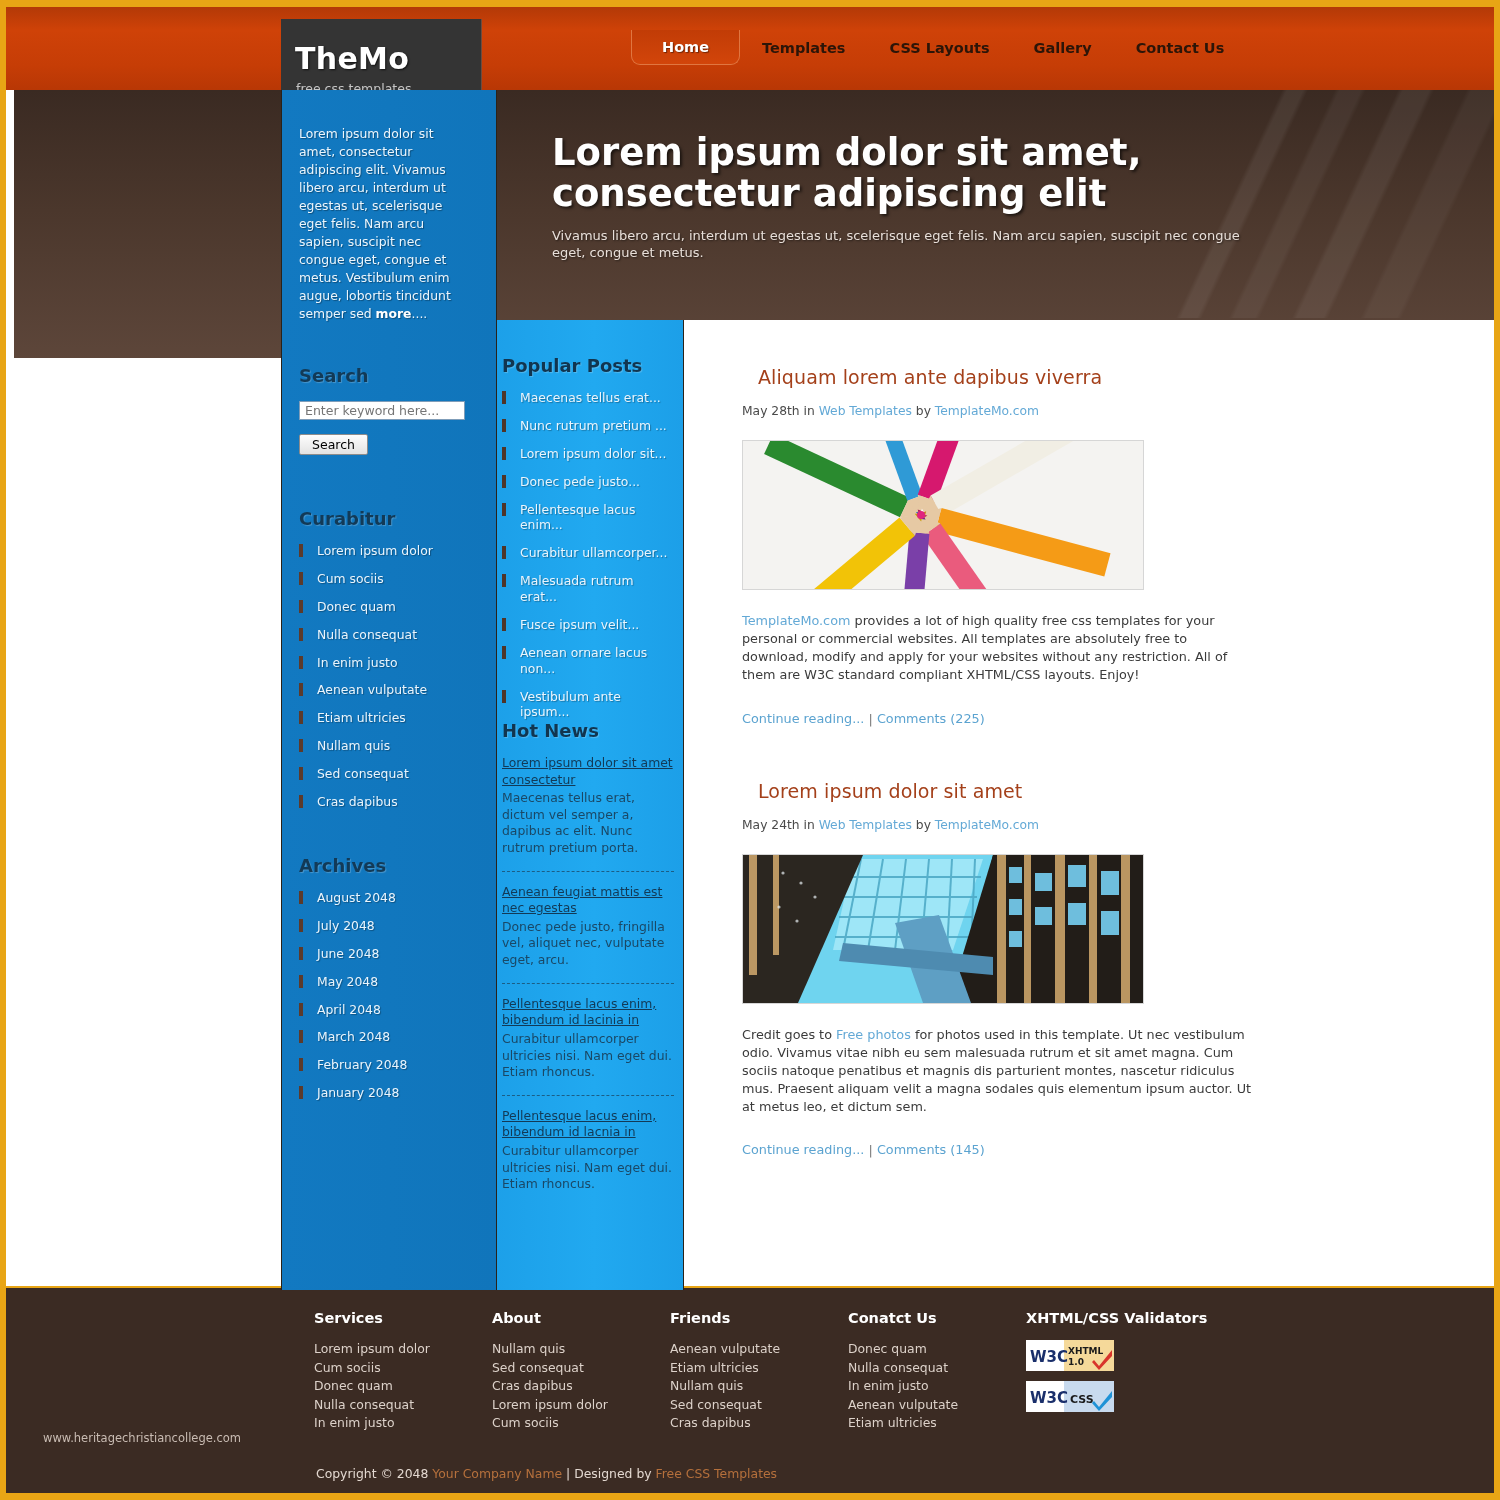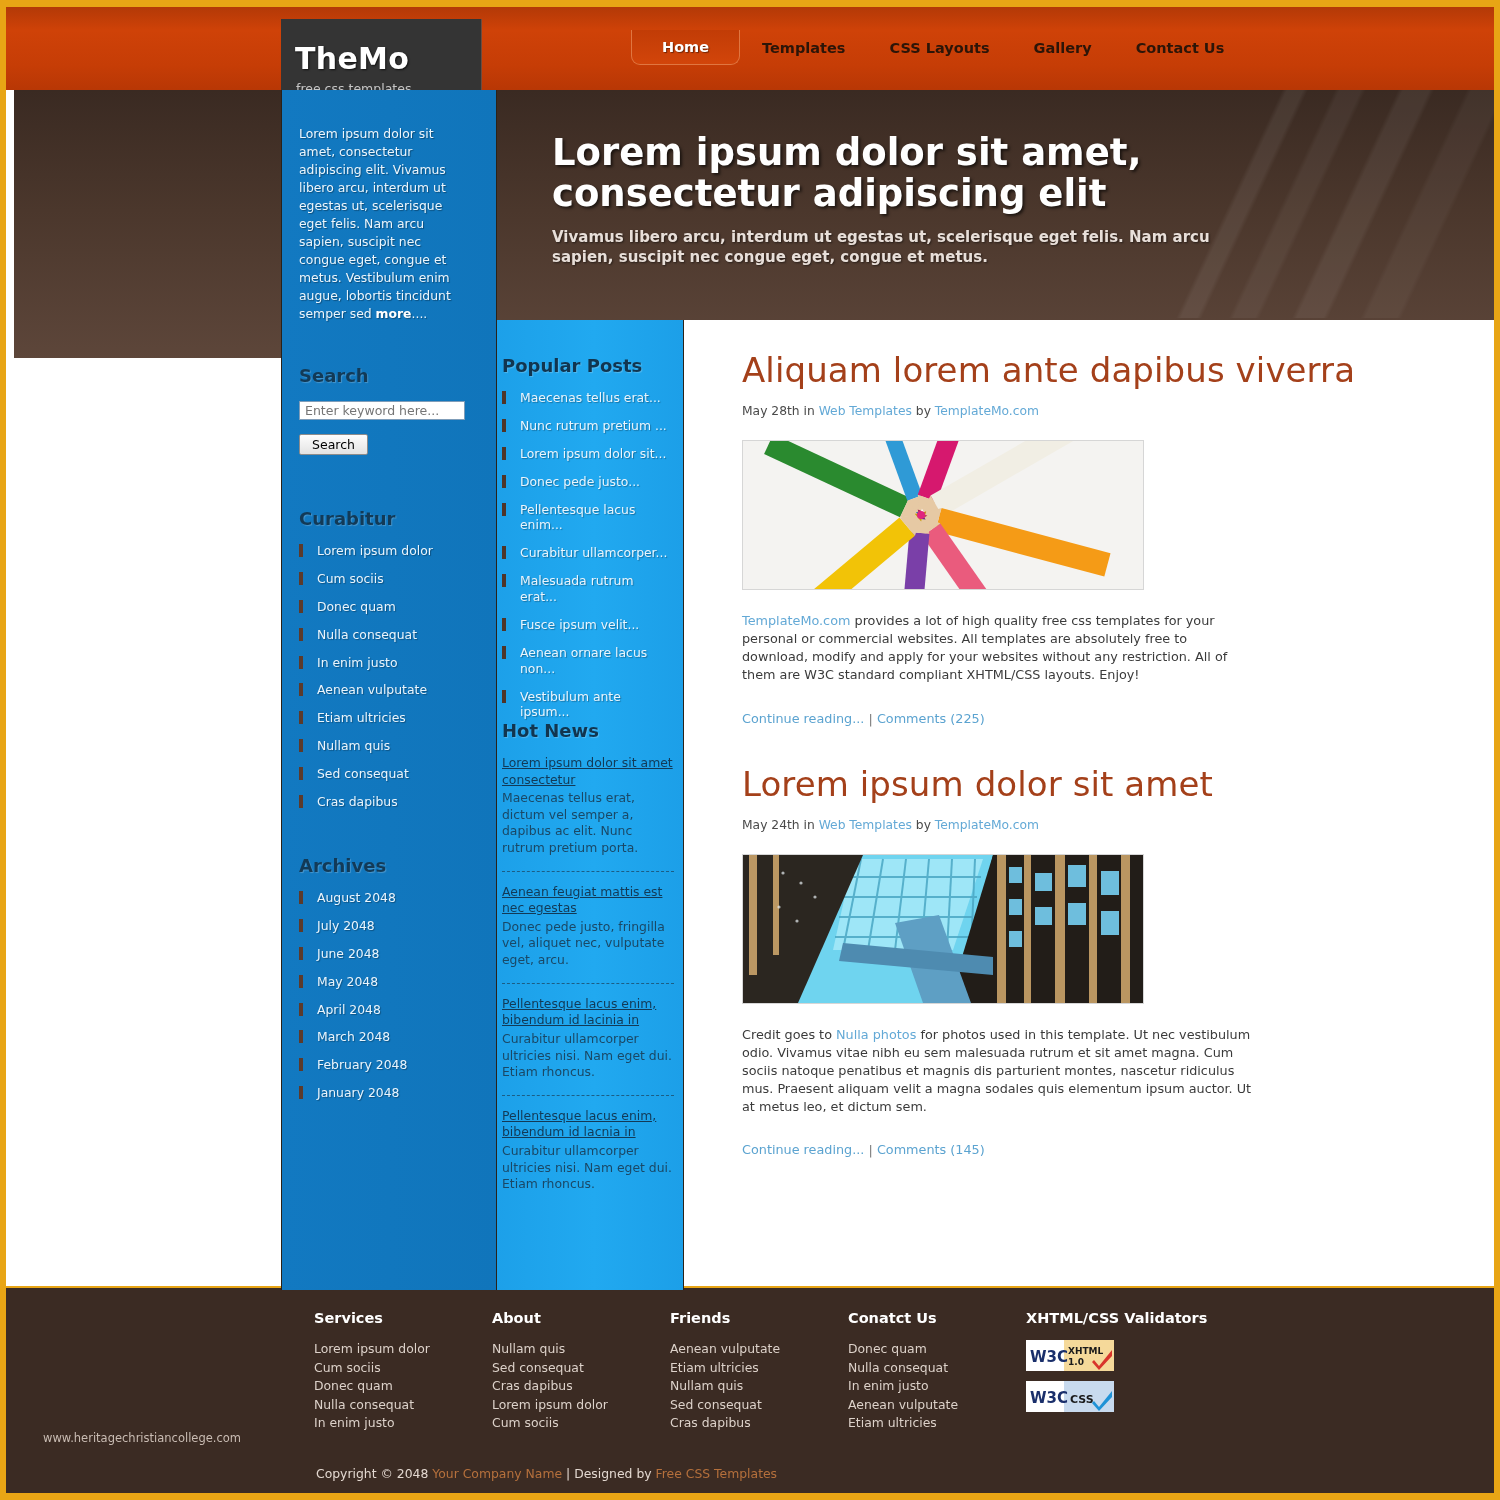--- a/index.html
+++ b/index.html
@@ -114,25 +114,24 @@
   .banner-h1 {
     margin: 0;
     font-size: 37px;
     font-weight: bold;
     line-height: 1.12;
     color: #ffffff;
     text-shadow: 2px 2px 3px rgba(0,0,0,.6);
   }
   .banner-p {
     margin: 12px 0 0 0;
-    font-size: 15px;
+    font-size: 13px;
     line-height: 1.35;
     color: #e8dfd9;
     text-shadow: 1px 1px 2px rgba(0,0,0,.5);
-    font-weight: bold;
   }
 
   
   #left-col {
     position: absolute;
     left: 275px; top: 90px;
     width: 216px;
     height: 1200px;
     background: linear-gradient(to right, #1279c1 0%, #1075bb 100%);
     border-left: 1px solid #2a2219;
@@ -239,22 +238,22 @@
 
   
   #content {
     position: absolute;
     left: 678px; top: 320px;
     width: 810px;
     background: #ffffff;
   }
   .article { padding: 30px 58px 0 58px; }
   .art-h2 {
-    margin: 0;
-    font-size: 34px;
+    margin: 16px;
+    font-size: 19px;
     font-weight: normal;
     color: #a4401a;
     letter-spacing: .1px;
   }
   .art-meta {
     margin: 14px 0 0 0;
     font-size: 12.3px;
     color: #4a4a4a;
   }
   .art-meta a { color: #63a9d6; text-decoration: none; cursor: pointer; }
@@ -579,21 +578,21 @@
             <circle cx="40" cy="18" r="1.6"></circle>
             <circle cx="58" cy="28" r="1.6"></circle>
             <circle cx="72" cy="42" r="1.6"></circle>
             <circle cx="36" cy="52" r="1.6"></circle>
             <circle cx="54" cy="66" r="1.6"></circle>
           </g>
         </svg>
       </div>
 
       <p class="art-p">
-        <span>Credit goes to </span><a>Nulla photos</a><span> for photos used in this template. Ut nec vestibulum odio. Vivamus vitae nibh eu sem malesuada rutrum et sit amet magna. Cum sociis natoque penatibus et magnis dis parturient montes, nascetur ridiculus mus. Praesent aliquam velit a magna sodales quis elementum ipsum auctor. Ut at metus leo, et dictum sem.</span>
+        <span>Credit goes to </span><a>Free photos</a><span> for photos used in this template. Ut nec vestibulum odio. Vivamus vitae nibh eu sem malesuada rutrum et sit amet magna. Cum sociis natoque penatibus et magnis dis parturient montes, nascetur ridiculus mus. Praesent aliquam velit a magna sodales quis elementum ipsum auctor. Ut at metus leo, et dictum sem.</span>
       </p>
 
       <p class="art-links">
         <a>Continue reading...</a>
         <span>|</span>
         <a>Comments (145)</a>
       </p>
     </div>
   </div>
 

